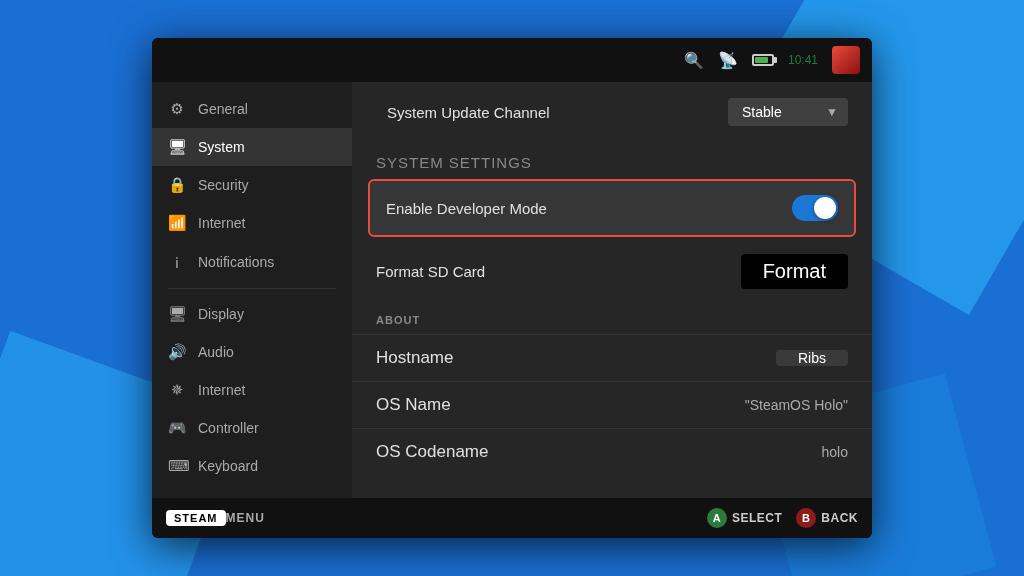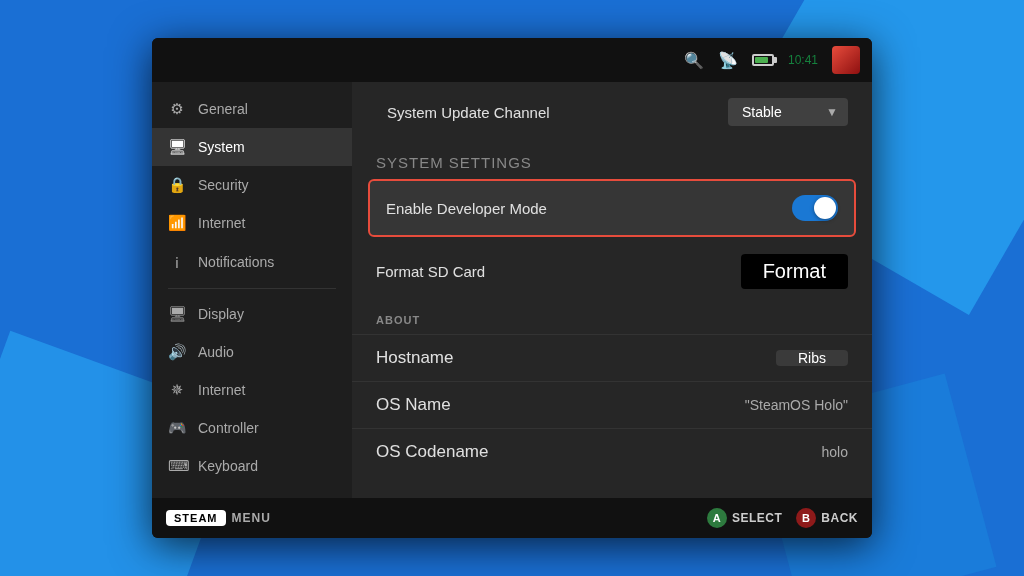--- a/index.html
+++ b/index.html
@@ -306,21 +306,20 @@
       flex-shrink: 0;
     }
     .steam-badge {
       background: #fff;
       border-radius: 4px;
       padding: 2px 8px;
       font-size: 11px;
       font-weight: 900;
       color: #000;
       letter-spacing: 1px;
-      margin-right: 6px;
     }
     .menu-label {
       color: #aaa;
       font-size: 12px;
       font-weight: 600;
       letter-spacing: 1px;
     }
     .bottom-controls {
       margin-left: auto;
       display: flex;

